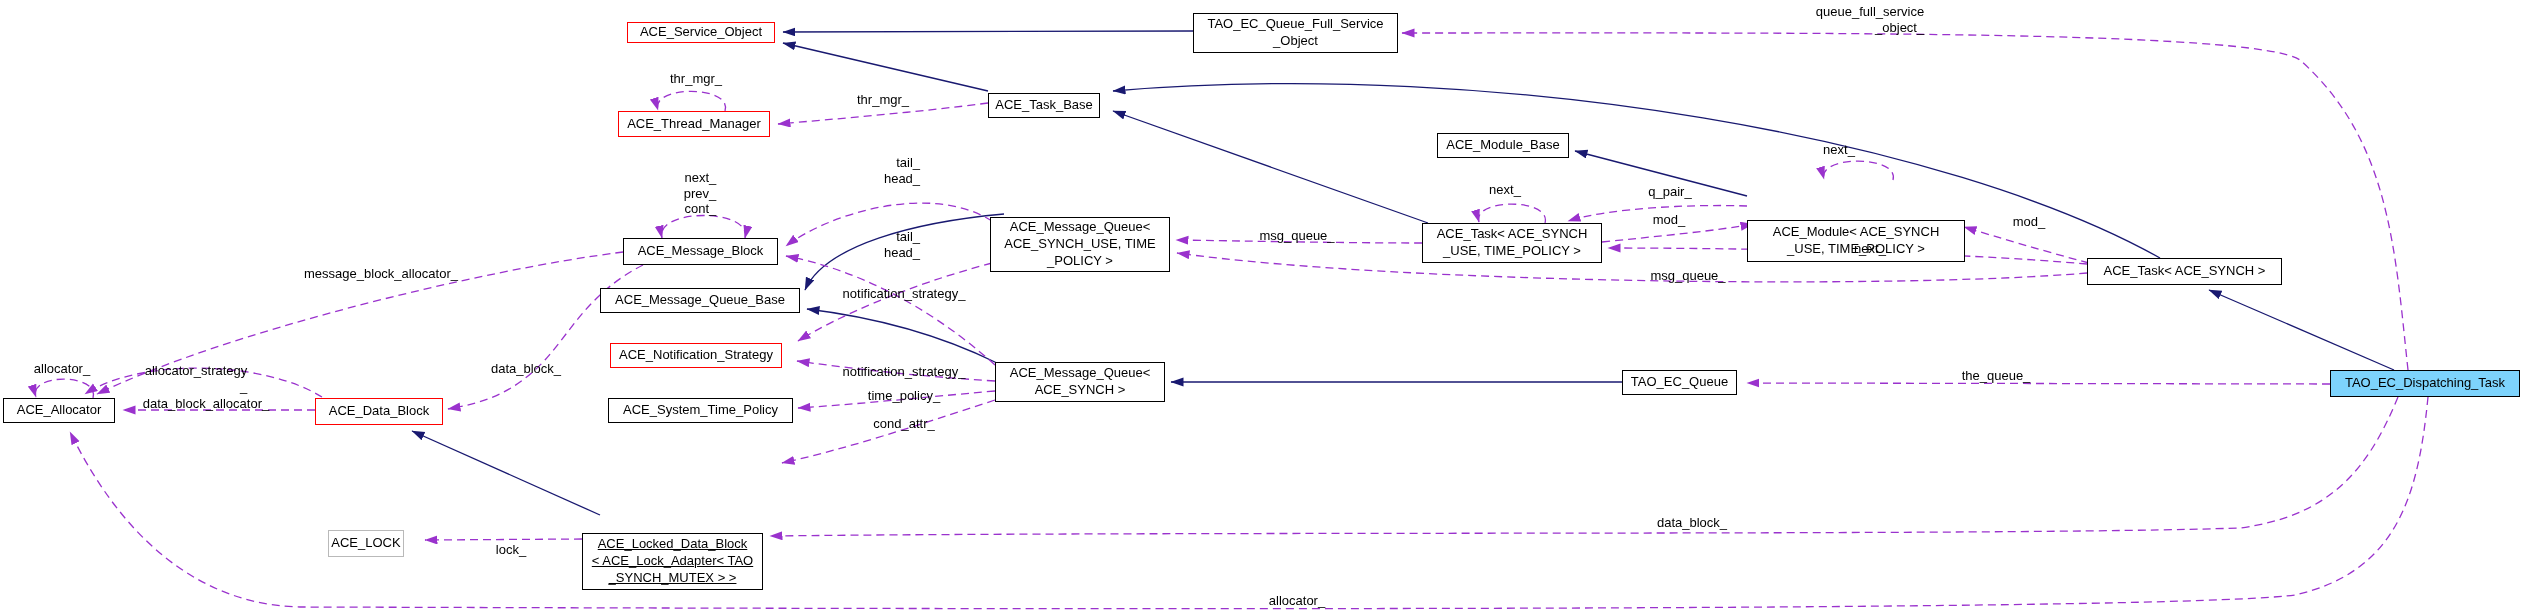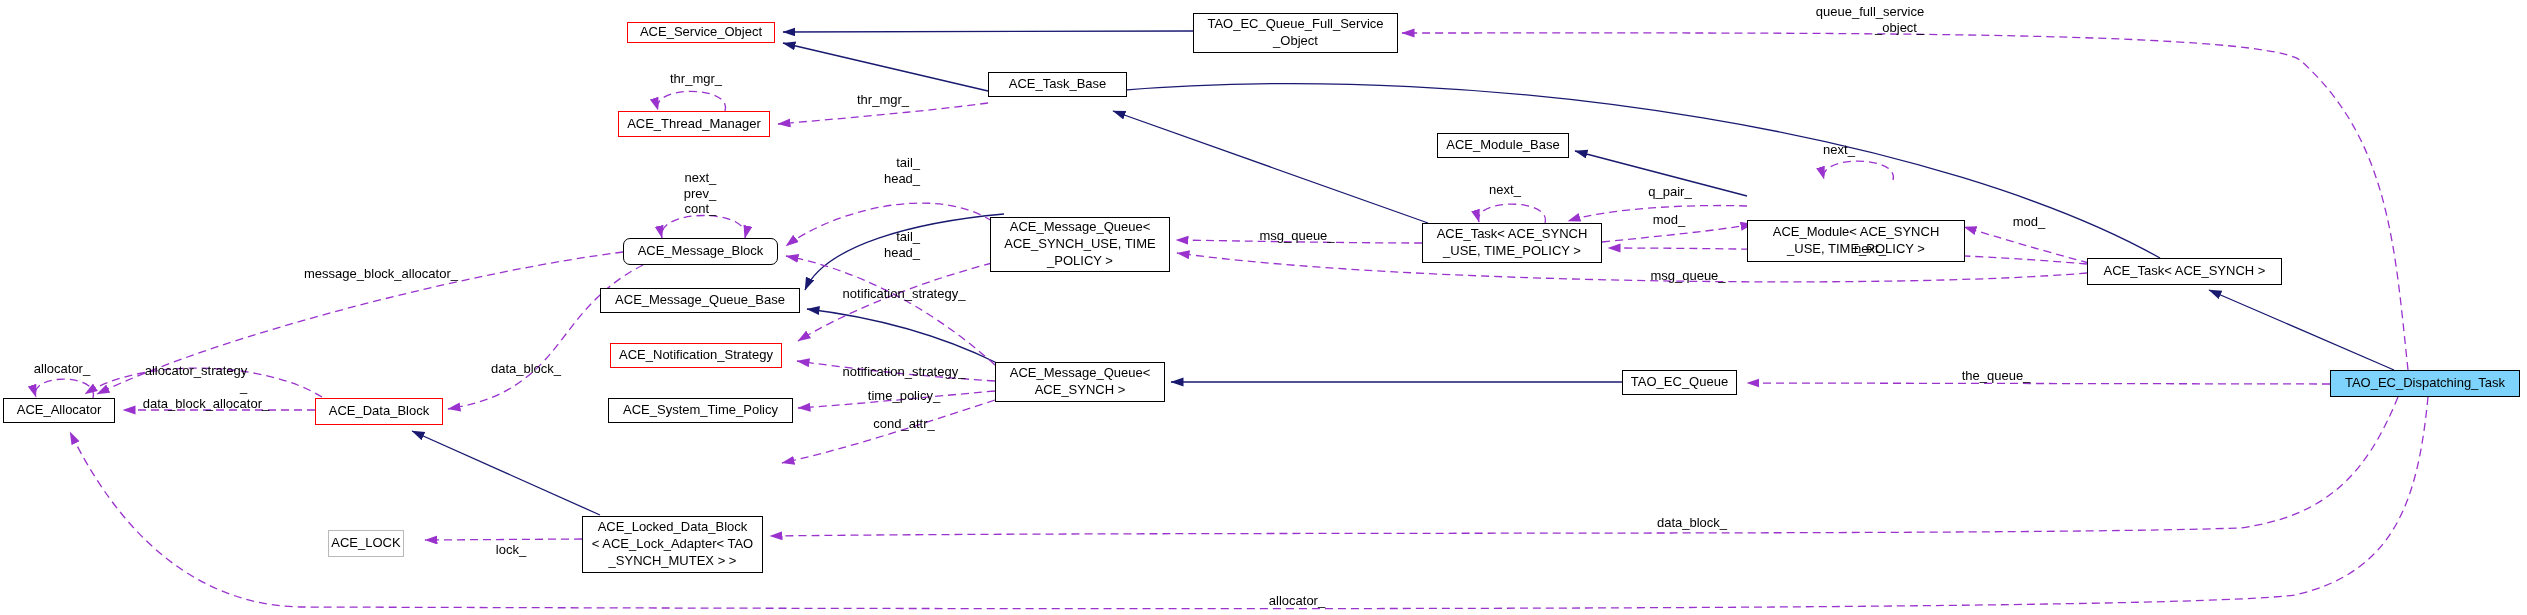--- a/index.html
+++ b/index.html
@@ -69,42 +69,42 @@
     <path class="use" d="M582,539 L425,540" marker-end="url(#mUse)"></path>
     <path class="use" d="M2398,397 C2368,470 2330,516 2240,528 C2000,536 1200,531 770,536" marker-end="url(#mUse)"></path>
     <path class="use" d="M2428,397 C2418,500 2395,572 2295,595 C2150,614 700,608 300,607 C160,604 93,478 70,432" marker-end="url(#mUse)"></path>
     <path class="use" d="M2330,384 L1747,383" marker-end="url(#mUse)"></path>
   </svg>
 
   <div class="node red" style="left:627px;top:22px;width:148px;height:21px;">ACE_Service_Object</div>
   <div class="node" style="left:1193px;top:13px;width:205px;height:40px;">TAO_EC_Queue_Full_Service
 _Object</div>
   <div class="node red" style="left:618px;top:111px;width:152px;height:26px;">ACE_Thread_Manager</div>
-  <div class="node" style="left:988px;top:72px;width:139px;height:25px;">ACE_Task_Base</div>
+  <div class="node" style="left:988px;top:93px;width:112px;height:25px;">ACE_Task_Base</div>
   <div class="node" style="left:1437px;top:133px;width:132px;height:25px;">ACE_Module_Base</div>
   <div class="node" style="left:1747px;top:180px;width:218px;height:42px;margin-top:40px;">ACE_Module&lt; ACE_SYNCH
 _USE, TIME_POLICY &gt;</div>
   <div class="node" style="left:1422px;top:223px;width:180px;height:40px;">ACE_Task&lt; ACE_SYNCH
 _USE, TIME_POLICY &gt;</div>
   <div class="node" style="left:2087px;top:258px;width:195px;height:27px;">ACE_Task&lt; ACE_SYNCH &gt;</div>
   <div class="node" style="left:990px;top:217px;width:180px;height:55px;">ACE_Message_Queue&lt;
 ACE_SYNCH_USE, TIME
 _POLICY &gt;</div>
-  <div class="node" style="left:623px;top:238px;width:155px;height:27px;border-radius:7px;">ACE_Message_Block</div>
+  <div class="node" style="left:623px;top:238px;width:155px;height:27px;">ACE_Message_Block</div>
   <div class="node" style="left:600px;top:288px;width:200px;height:25px;">ACE_Message_Queue_Base</div>
   <div class="node red" style="left:610px;top:343px;width:172px;height:25px;">ACE_Notification_Strategy</div>
   <div class="node" style="left:995px;top:362px;width:170px;height:40px;">ACE_Message_Queue&lt;
 ACE_SYNCH &gt;</div>
   <div class="node" style="left:1622px;top:370px;width:115px;height:25px;">TAO_EC_Queue</div>
   <div class="node current" style="left:2330px;top:370px;width:190px;height:27px;">TAO_EC_Dispatching_Task</div>
   <div class="node" style="left:608px;top:398px;width:185px;height:25px;">ACE_System_Time_Policy</div>
   <div class="node" style="left:3px;top:398px;width:112px;height:25px;">ACE_Allocator</div>
   <div class="node red" style="left:315px;top:398px;width:128px;height:27px;">ACE_Data_Block</div>
   <div class="node gray" style="left:328px;top:530px;width:76px;height:27px;">ACE_LOCK</div>
-  <div class="node" style="left:582px;top:516px;width:181px;height:57px;">ACE_Locked_Data_Block
+  <div class="node" style="left:582px;top:533px;width:181px;height:57px;text-decoration:underline;">ACE_Locked_Data_Block
 &lt; ACE_Lock_Adapter&lt; TAO
 _SYNCH_MUTEX &gt; &gt;</div>
 
   <span class="elabel" style="left:1870px;top:20px;">queue_full_service
 _object_</span>
   <span class="elabel" style="left:696px;top:79px;">thr_mgr_</span>
   <span class="elabel" style="left:883px;top:100px;">thr_mgr_</span>
   <span class="elabel" style="left:1839px;top:150px;">next_</span>
   <span class="elabel" style="left:1670px;top:192px;">q_pair_</span>
   <span class="elabel" style="left:1669px;top:220px;">mod_</span>

